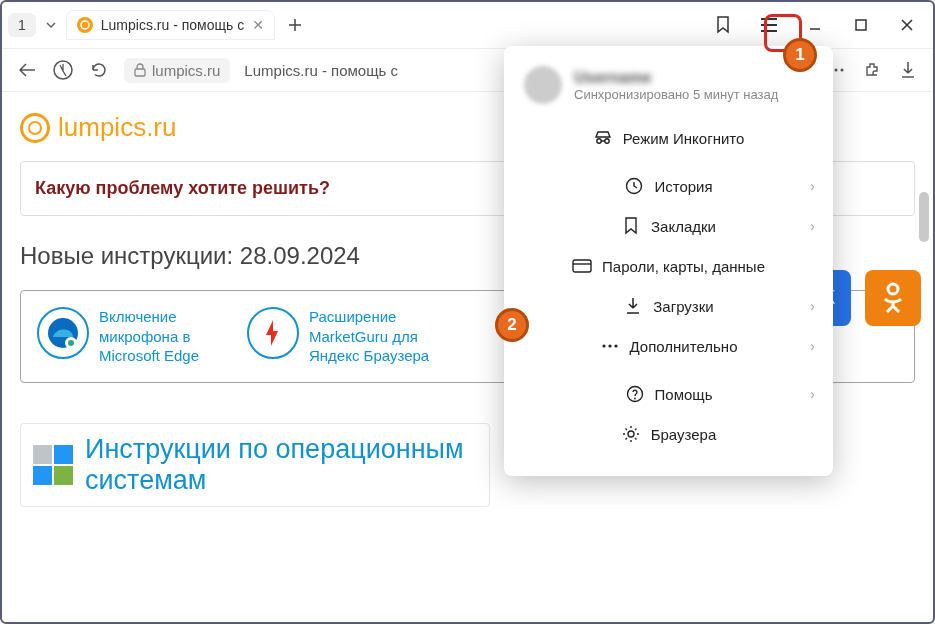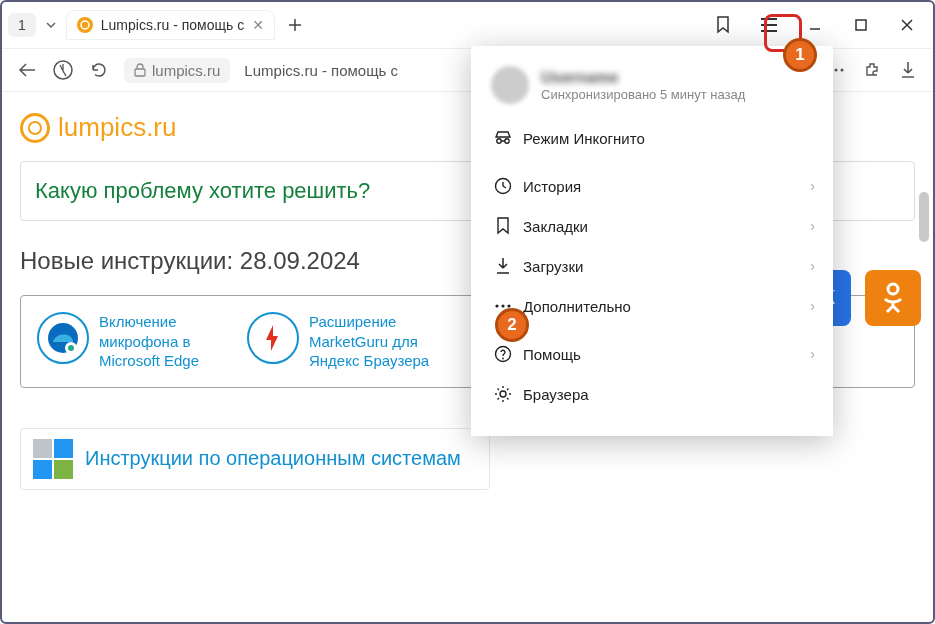--- a/index.html
+++ b/index.html
@@ -19,46 +19,46 @@
   .addrbar .ic { width:22px; height:22px; display:flex; align-items:center; justify-content:center; color:#555; }
   .url-box { display:flex; align-items:center; gap:6px; background:#f3f3f3; border-radius:6px; padding:4px 10px; color:#777; }
   .addr-text { color:#555; }
   .addrbar .spacer { flex:1; }
 
   .content { position: relative; padding: 10px 18px; }
   .brand { display:flex; align-items:center; gap:8px; color:#f6a017; font-size:26px; font-weight:400; padding: 10px 0 18px; }
   .brand-swirl { width:30px; height:30px; border:3px solid #f6a017; border-radius:50%; position:relative; }
   .brand-swirl::after { content:""; position:absolute; inset:5px; border:2px solid #f6a017; border-radius:50%; }
 
-  .search-box { border:1px solid #ddd; border-radius:4px; padding:16px 14px; font-size:22px; color:#15803d; margin-bottom:26px; }
+  .search-box { border:1px solid #ddd; border-radius:4px; padding:16px 14px; font-size:18px; color:#7f1d1d; margin-bottom:26px;font-weight:bold; }
 
   .heading { font-size:24px; color:#444; margin-bottom:20px; font-weight:400; }
 
   .cards { display:flex; gap:0; border:1px solid #a3a3a3; border-radius:4px; padding:10px 6px; }
   .card { display:flex; align-items:flex-start; gap:10px; padding:6px 10px; width:210px; }
   .card-ico { width:52px; height:52px; border-radius:50%; border:2px solid #1191d0; display:flex; align-items:center; justify-content:center; font-size:22px; background:#fff; flex-shrink:0; }
   .card-title { color:#1191d0; font-size:15px; line-height:1.3; }
 
   .side-socials { position:absolute; right:12px; top:178px; display:flex; gap:14px; }
   .soc { width:56px; height:56px; border-radius:8px; display:flex; align-items:center; justify-content:center; color:#fff; font-size:28px; font-weight:700; }
   .soc.vk { background:#2773e8; }
   .soc.ok { background:#ef8110; }
 
   .os-block { margin-top:40px; border:1px solid #e6e6e6; border-radius:4px; padding:10px 12px; display:flex; align-items:center; gap:12px; width:470px; }
   .os-ico { width:40px; height:40px; display:flex; flex-wrap:wrap; }
-  .os-title { font-size:20px; color:#1191d0; }
+  .os-title { font-size:27px; color:#1191d0; }
 
   
-  .menu { position:absolute; right:100px; top:44px; width:362px; background:#fff; border-radius:0; box-shadow:0 6px 30px rgba(0,0,0,0.25); padding:10px 0 14px; z-index:50; }
+  .menu { position:absolute; right:100px; top:44px; width:329px; background:#fff; border-radius:8px; box-shadow:0 6px 30px rgba(0,0,0,0.25); padding:10px 0 14px; z-index:50; }
   .menu-user { display:flex; align-items:center; gap:12px; padding:10px 20px 14px; }
   .avatar { width:38px; height:38px; border-radius:50%; background:#ccc; filter:blur(2px); }
   .user-name { font-weight:600; color:#555; filter:blur(3px); }
   .user-sub { font-size:13px; color:#888; }
   .menu-sep { height:8px; }
-  .menu-item { display:flex; align-items:center; gap:10px; padding:10px 22px; font-size:15px; color:#222; cursor:pointer; position:relative; }
+  .menu-item { display:flex; align-items:center; gap:10px; padding:10px 22px; font-size:15px; color:#222; cursor:pointer; position:relative;justify-content:center; }
   .menu-item .mic { width:20px; height:20px; display:flex; align-items:center; justify-content:center; color:#333; flex-shrink:0; }
   .menu-item .chev { position:absolute; right:18px; color:#aaa; font-size:14px; }
   .menu-item.highlight { border:3px solid #d62a24; border-radius:10px; margin: 2px 10px; padding:8px 12px; }
 
   .callout { position:absolute; width:34px; height:34px; border-radius:50%; background:#e86a1e; border:3px solid #b44a0c; color:#fff; display:flex; align-items:center; justify-content:center; font-weight:700; font-size:17px; z-index:100; }
   .callout.c1 { right:116px; top:36px; }
   .callout.c2 { right:404px; top:306px; }
 
   .menu-ring { position:absolute; right:131px; top:12px; width:38px; height:38px; border:3px solid #d62a24; border-radius:8px; z-index:60; }
 
@@ -265,20 +265,29 @@
   <div class="menu-item">
     <span class="mic">
       <svg width="14" height="18" viewBox="0 0 14 18">
           <path d="M2 1h10v15l-5-4-5 4z" fill="none" stroke="#222" stroke-width="1.4"></path>
         </svg>
     </span>
     <span>Закладки</span>
     <span class="chev">›</span>
   </div>
 
+  <div class="menu-item">
+    <span class="mic">
+      <svg width="20" height="14" viewBox="0 0 20 14">
+          <rect x="1" y="1" width="18" height="12" rx="2" fill="none" stroke="#222" stroke-width="1.4"></rect>
+          <path d="M1 5h18" stroke="#222" stroke-width="1.4"></path>
+        </svg>
+    </span>
+    <span>Пароли, карты, данные</span>
+  </div>
 
   <div class="menu-item">
     <span class="mic">
       <svg width="16" height="18" viewBox="0 0 16 18">
           <path d="M8 1v10m0 0l-4-4m4 4l4-4M2 16h12" stroke="#222" stroke-width="1.5" fill="none"></path>
         </svg>
     </span>
     <span>Загрузки</span>
     <span class="chev">›</span>
   </div>

